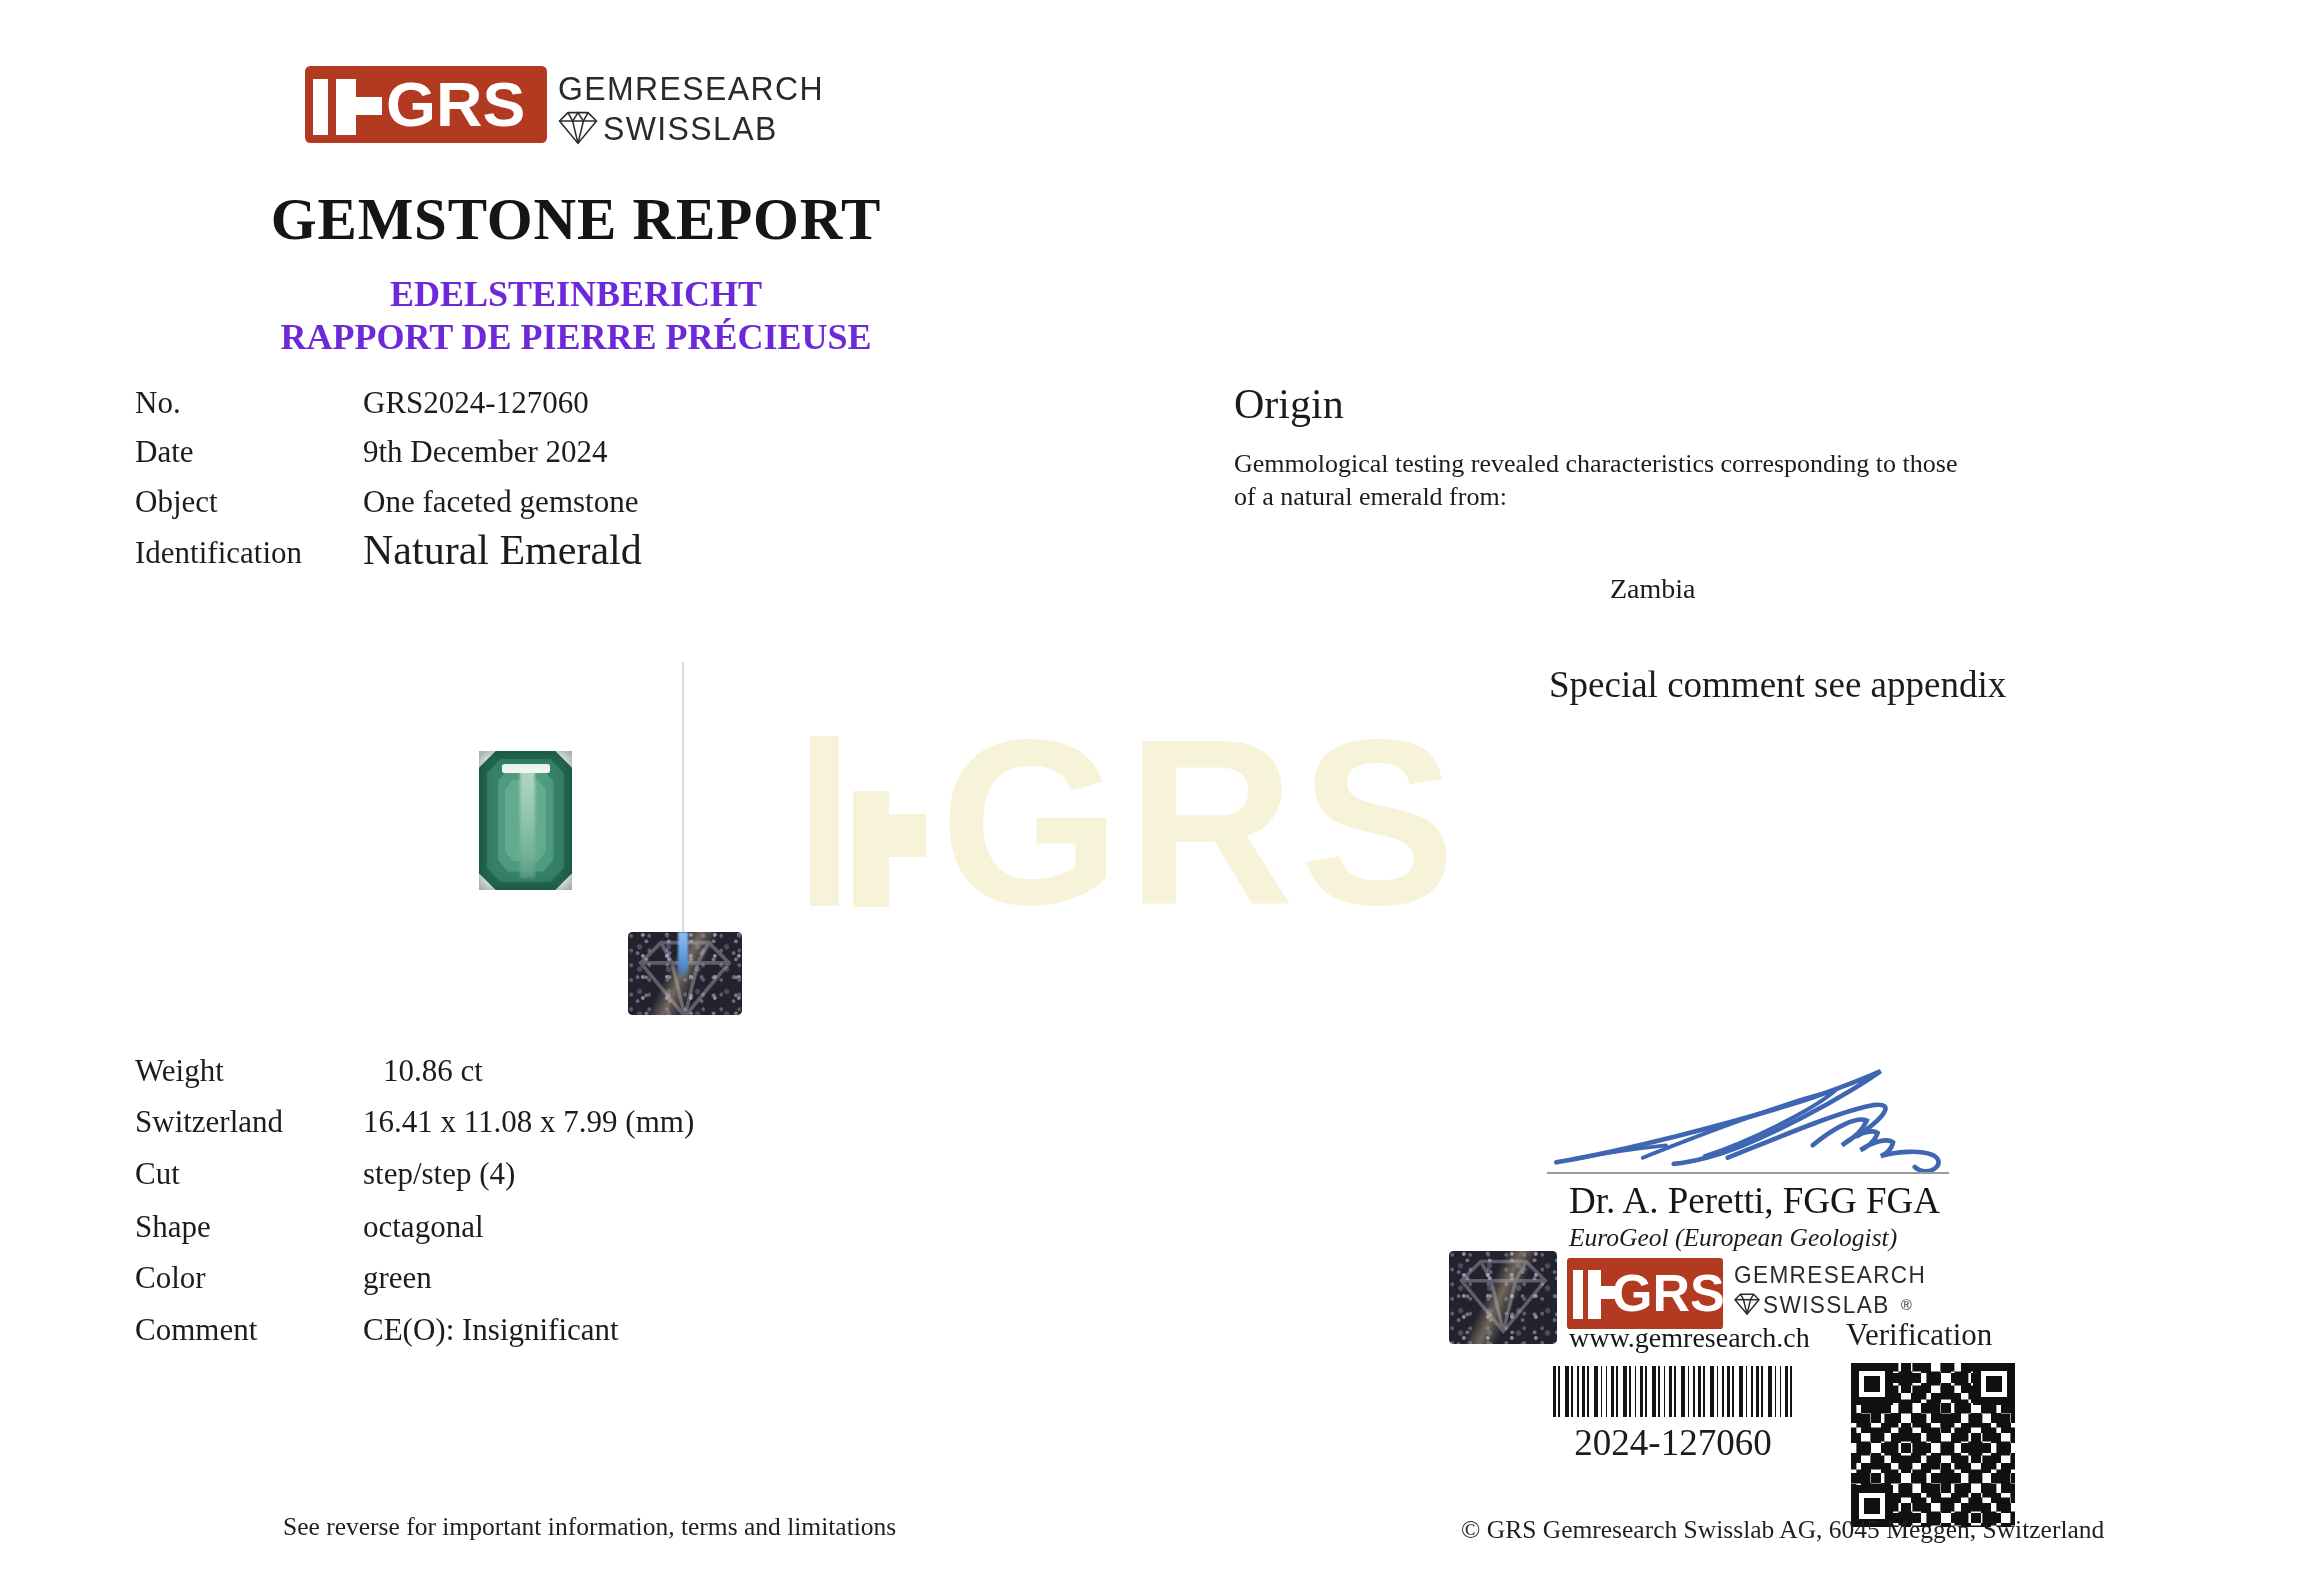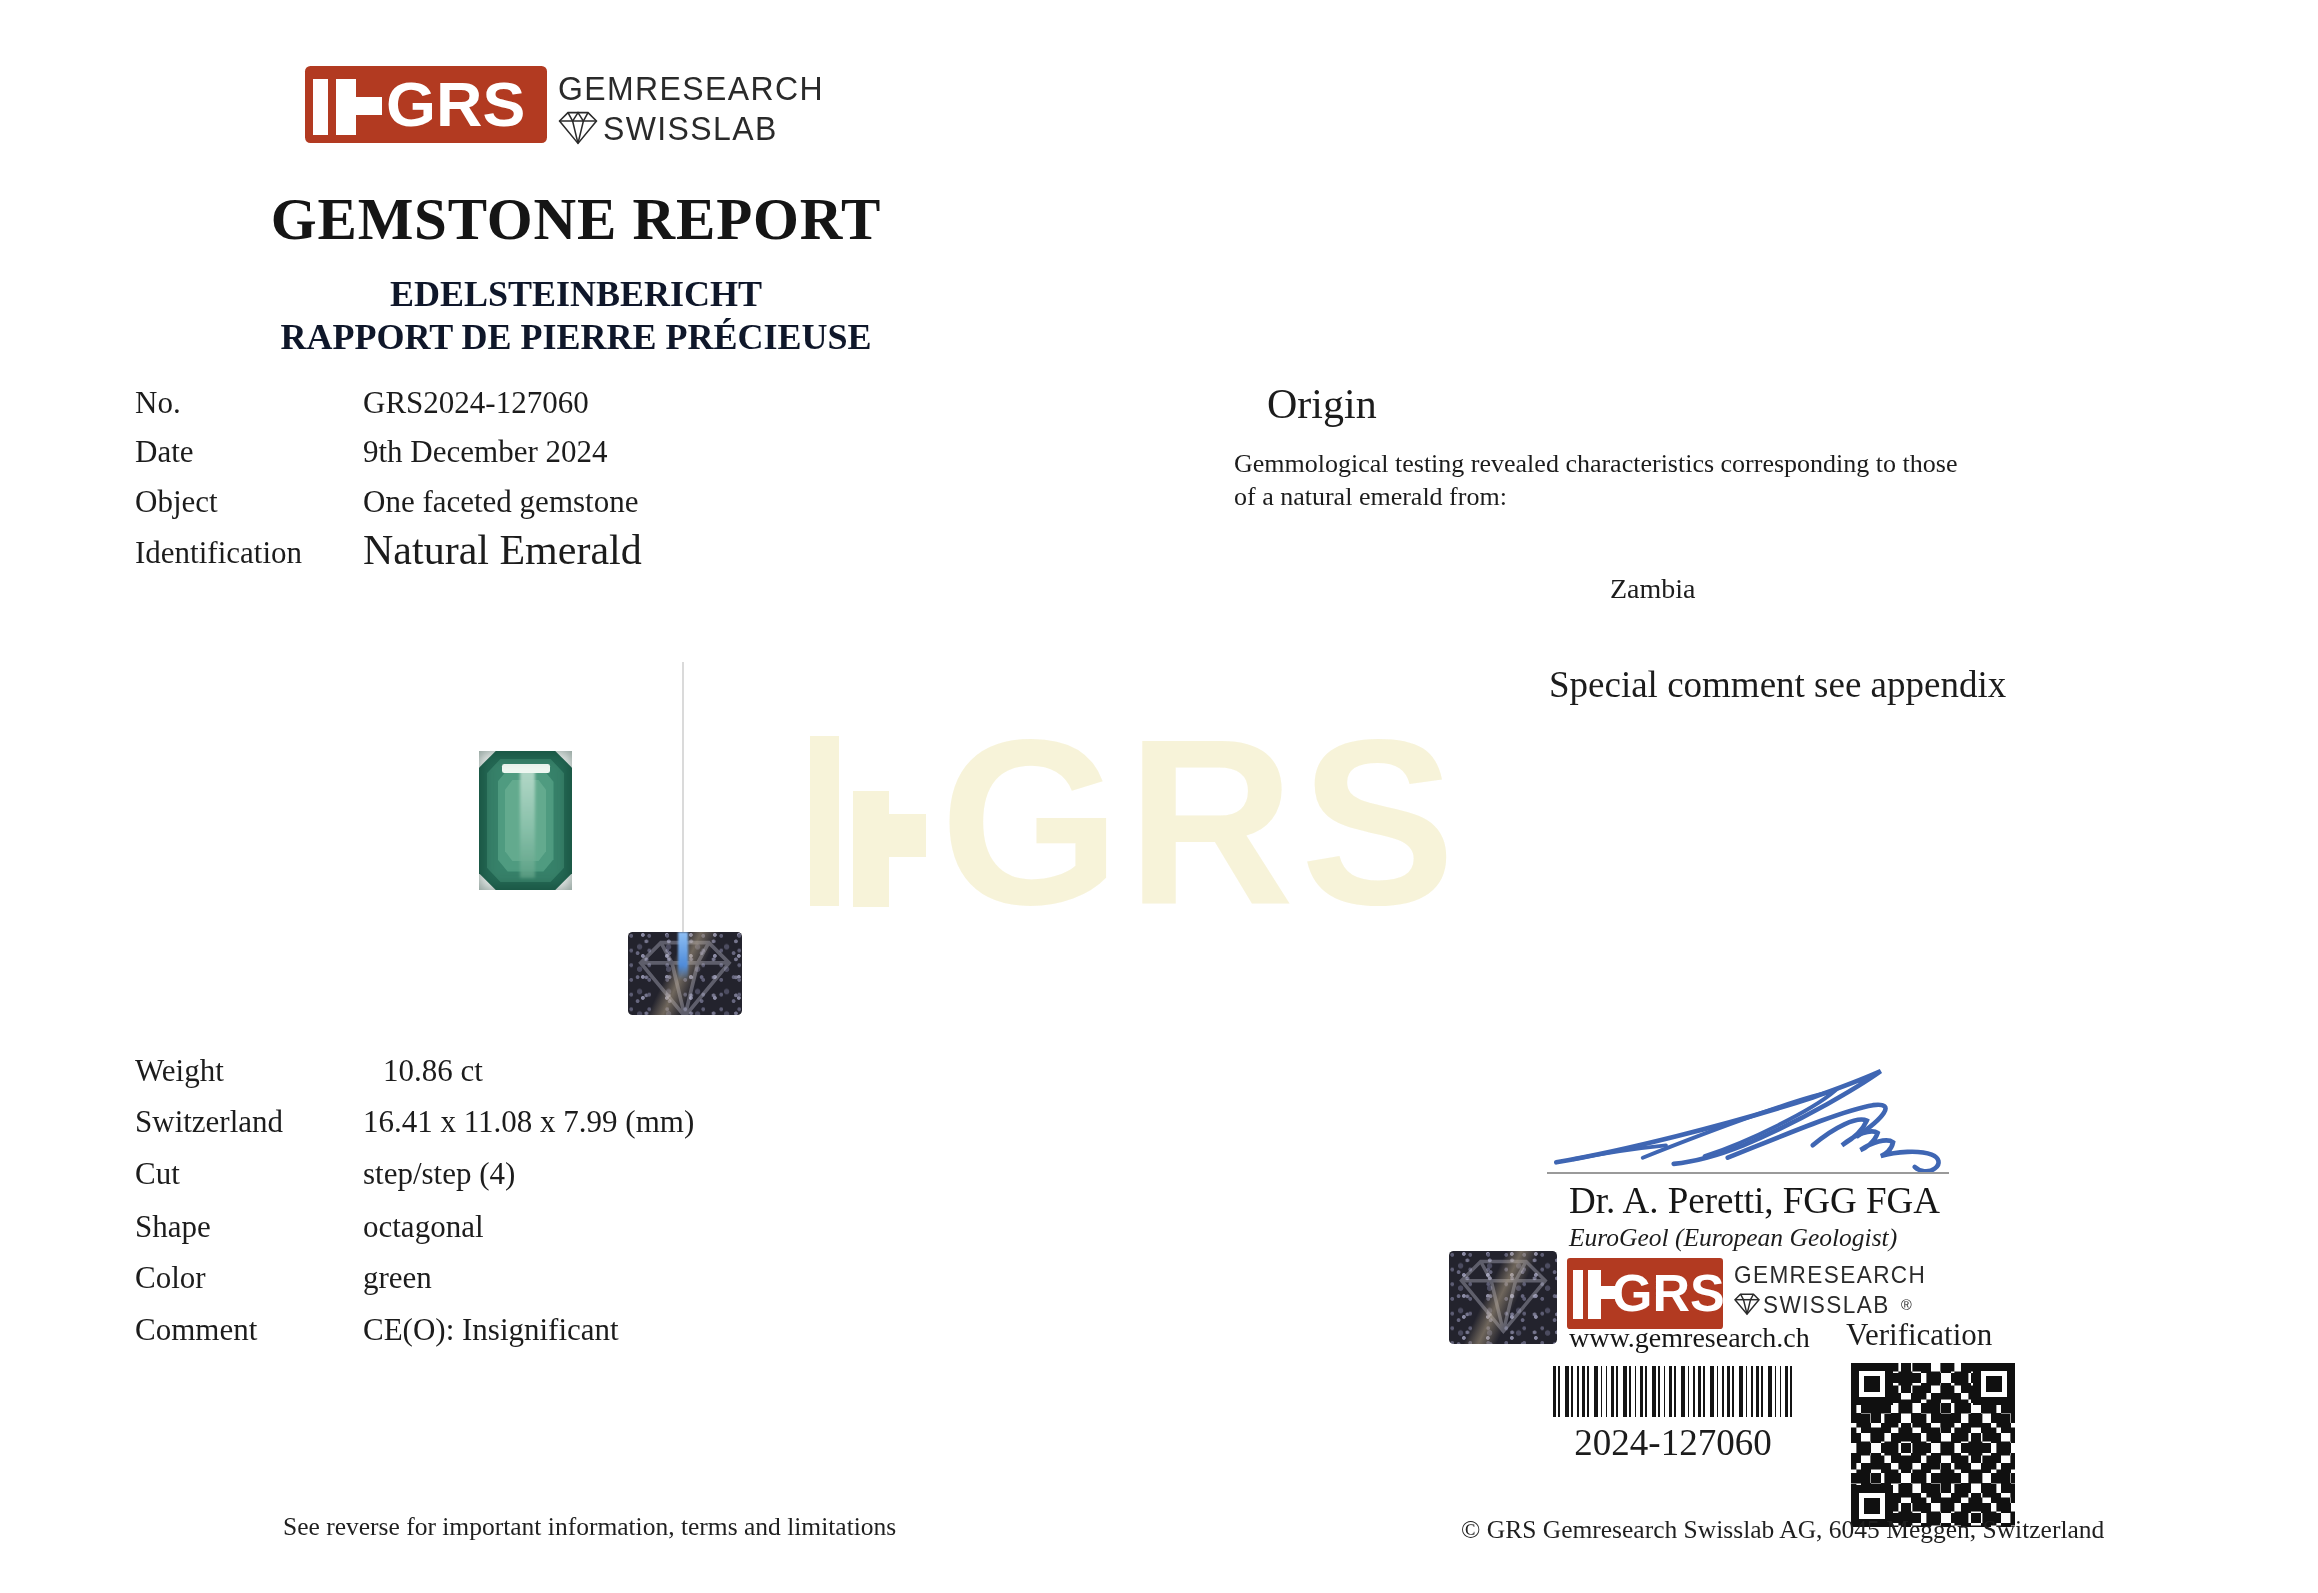--- a/index.html
+++ b/index.html
@@ -16,29 +16,29 @@
   .grs-bar   { position:absolute; background:#ffffff; }
   .grs-abbr  { font-family:"Liberation Sans", sans-serif; font-weight:bold; color:#ffffff;
                transform:scaleX(1.02); transform-origin:left center; }
 
   .logoText { font-family:"Liberation Sans", sans-serif; color:#2a2a2a; font-weight:500;
               letter-spacing:1.5px; transform:scaleX(.94); transform-origin:left top; }
 
   
   .titleWrap { left:228px; top:185px; width:696px; text-align:center; }
   .titleMain { font-size:59px; font-weight:bold; letter-spacing:0.8px; color:#151515; }
-  .titleSub  { font-size:36px; font-weight:bold; color:#0f172a; }
+  .titleSub  { font-size:36px; font-weight:bold; color:#6d28d9; }
 
   
   .fLabel { left:135px; font-size:31px; }
   .fValue { left:363px; font-size:31px; }
   .big    { font-size:42px; }
 
   
-  .originHead { font-size:42px;margin-left:33px; }
+  .originHead { font-size:42px; }
   .originPara { font-size:26px; line-height:33px; }
 
   
   .gem { left:479px; top:751px; width:93px; height:139px; }
   .oct { position:absolute; clip-path:polygon(18% 0%,82% 0%,100% 12%,100% 88%,82% 100%,18% 100%,0% 88%,0% 12%); }
   .g1 { inset:0; background:#256a56; }
   .g2 { inset:7.7px; background:#37826a; }
   .g3 { inset:18.5px; background:#4f9b80; }
   .g4 { inset:29px 26px; background:#63aa8e; }
   .gemBar  { position:absolute; left:44%; width:16%; top:12%; bottom:9%;

